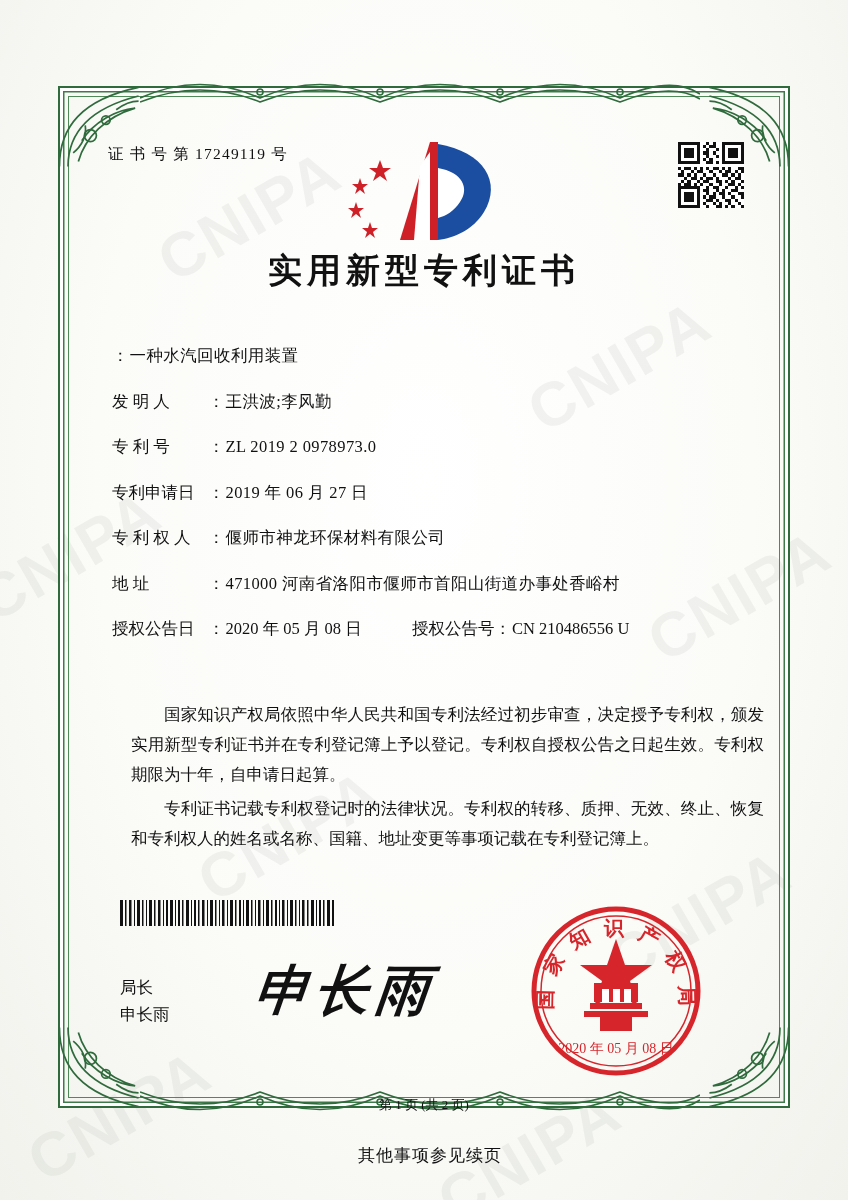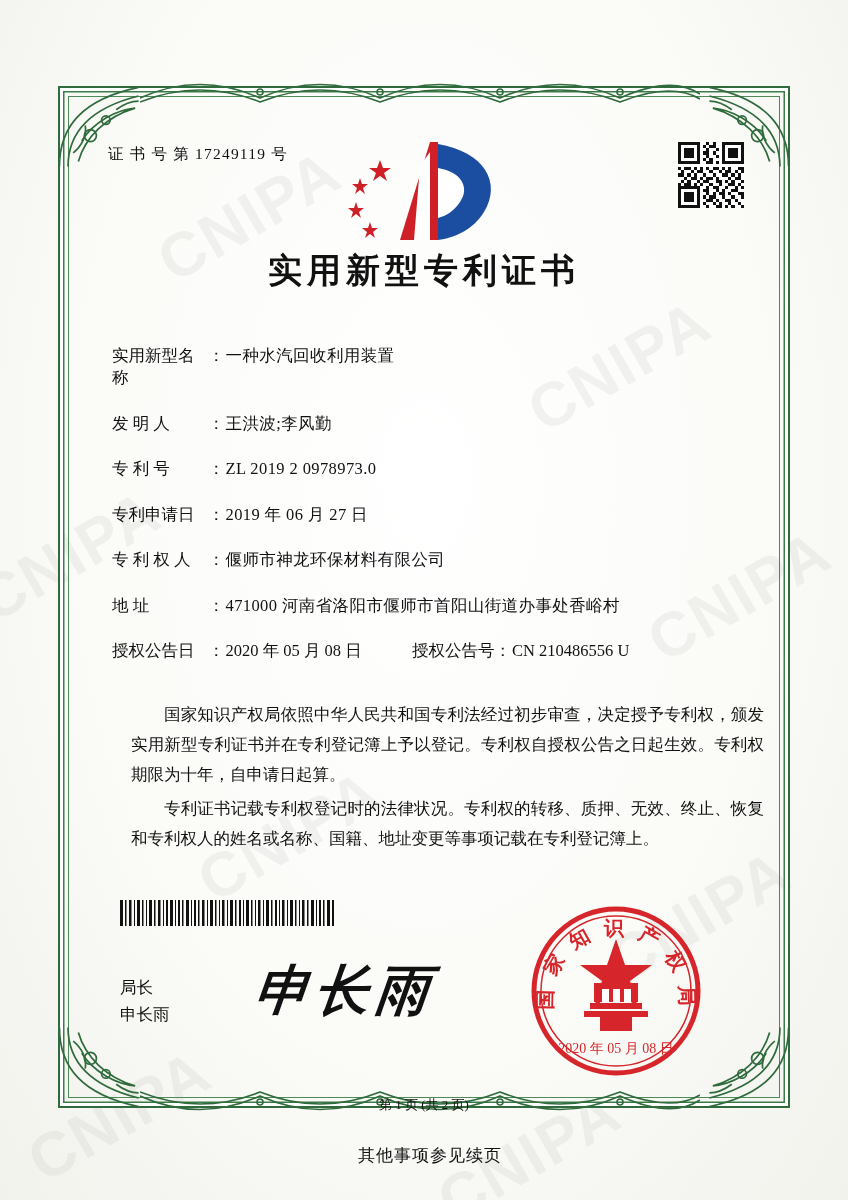--- a/index.html
+++ b/index.html
@@ -331,21 +331,20 @@
       <polygon points="26,40 28,46 34,46 29,50 31,56 26,52 21,56 23,50 18,46 24,46"></polygon>
       <polygon points="22,64 24,70 30,70 25,74 27,80 22,76 17,80 19,74 14,70 20,70"></polygon>
       <polygon points="36,84 38,90 44,90 39,94 41,100 36,96 31,100 33,94 28,90 34,90"></polygon>
     </g>
   </svg>
 
   <div class="title">实用新型专利证书</div>
 
   <div class="fields">
     <div class="frow">
-      <span class="flabel">实用新型名称</span>
       <span class="fcolon">：</span>
       <span class="fval">一种水汽回收利用装置</span>
     </div>
     <div class="frow">
       <span class="flabel">发  明  人</span>
       <span class="fcolon">：</span>
       <span class="fval">王洪波;李风勤</span>
     </div>
     <div class="frow">
       <span class="flabel">专  利  号</span>

